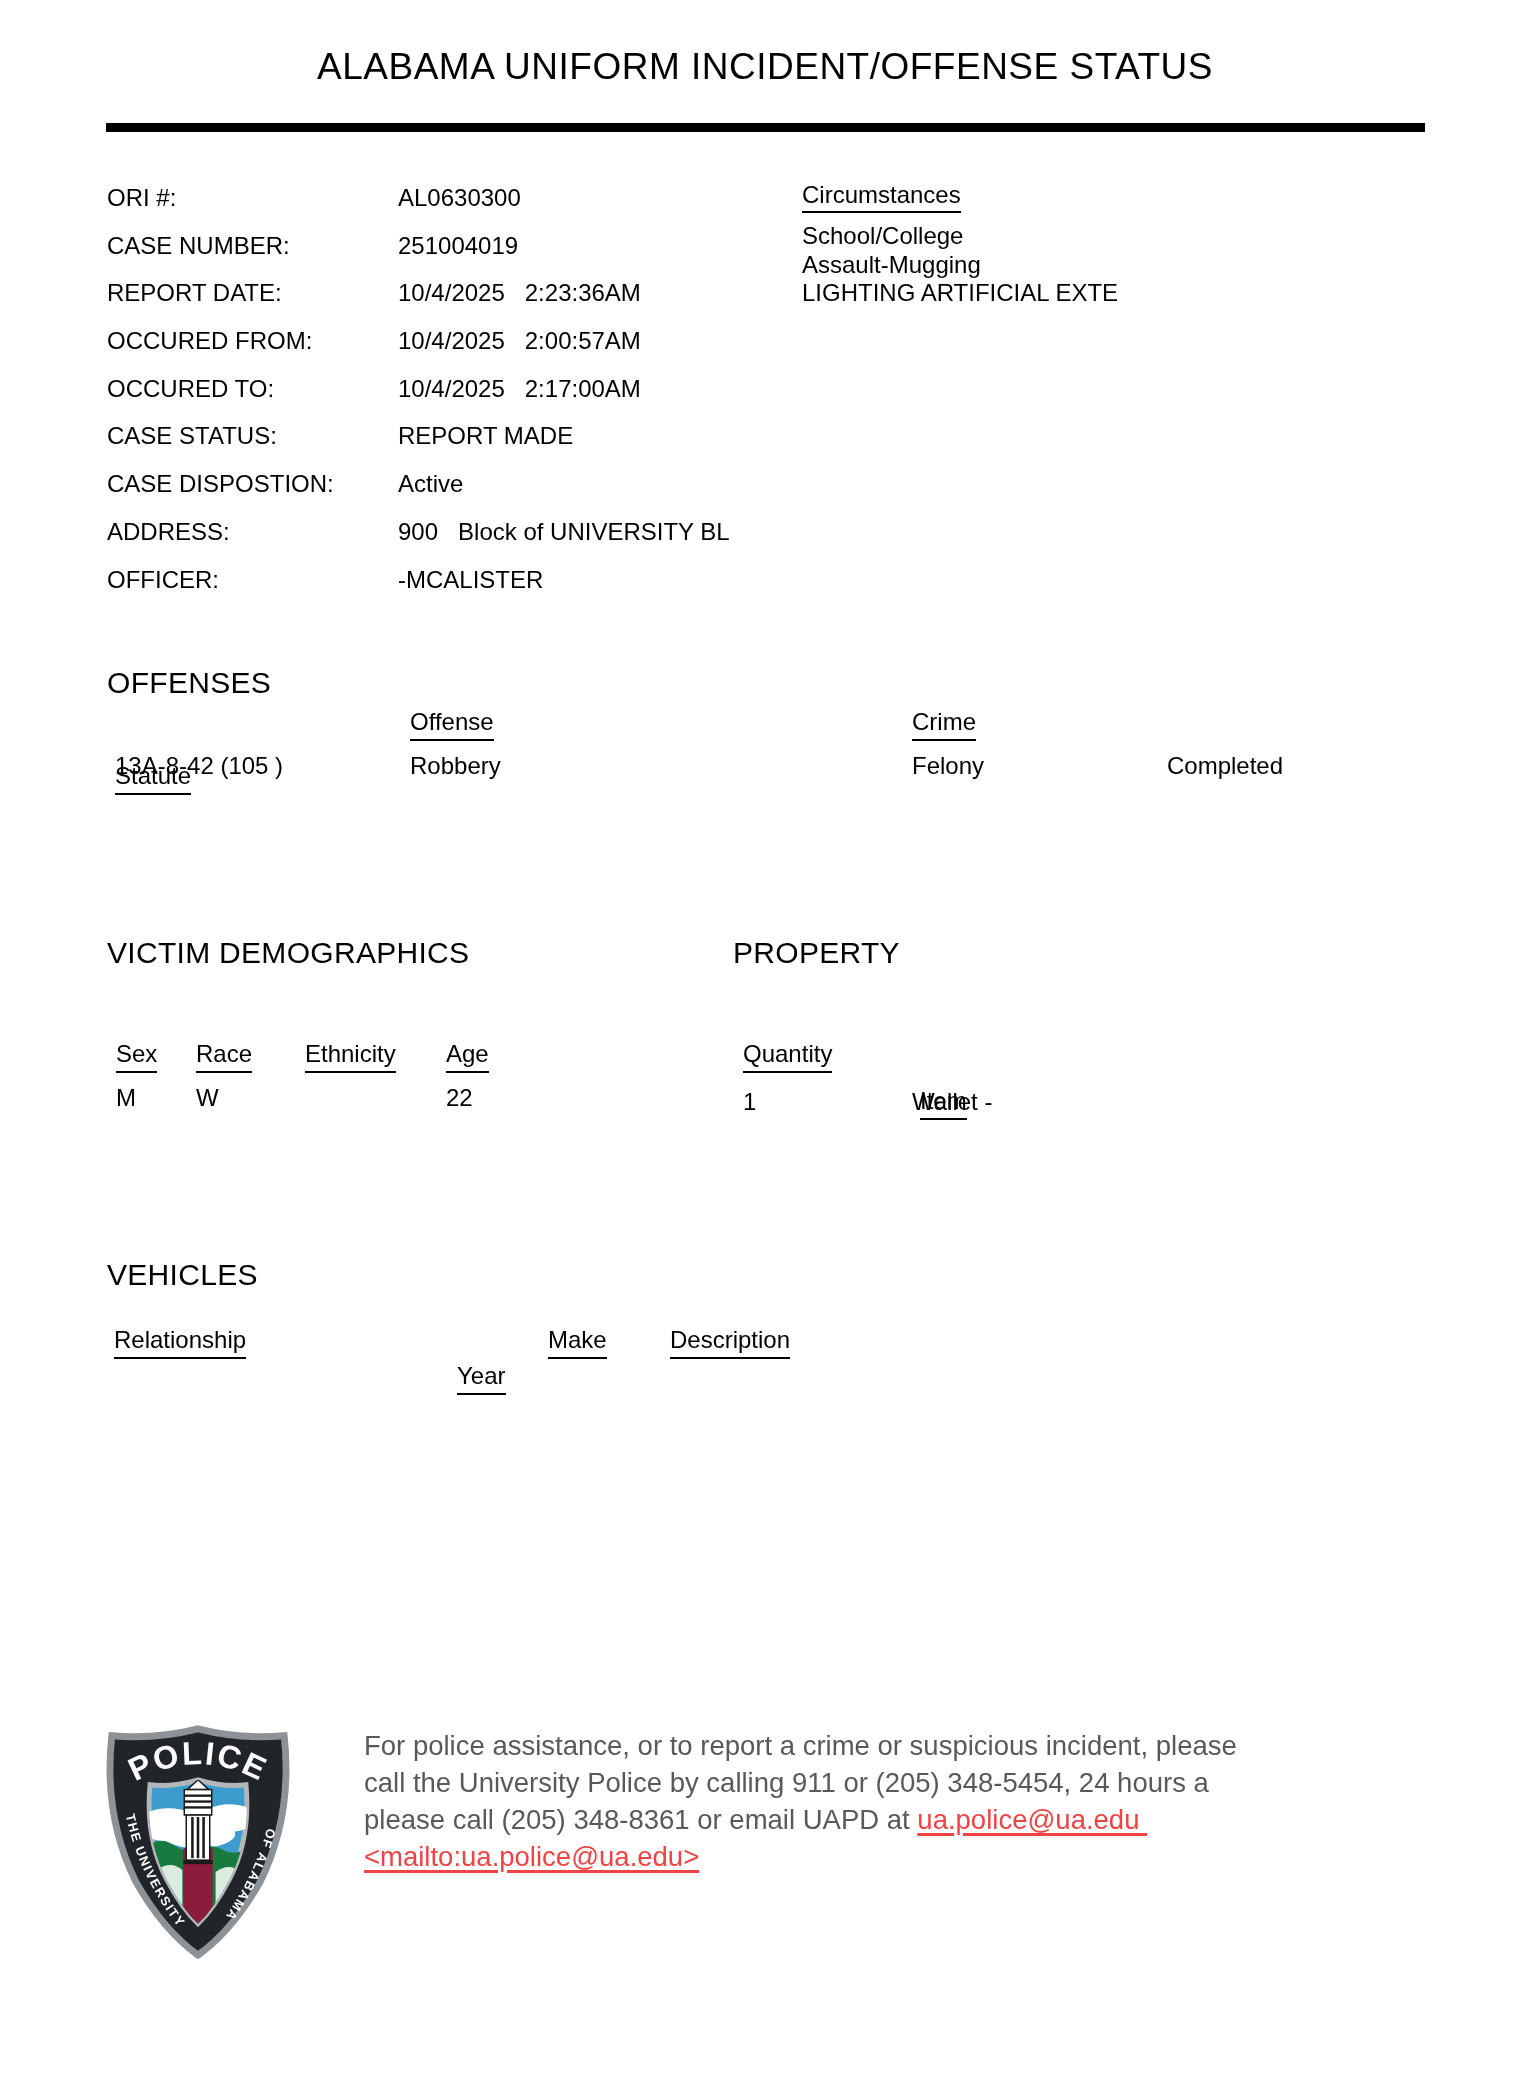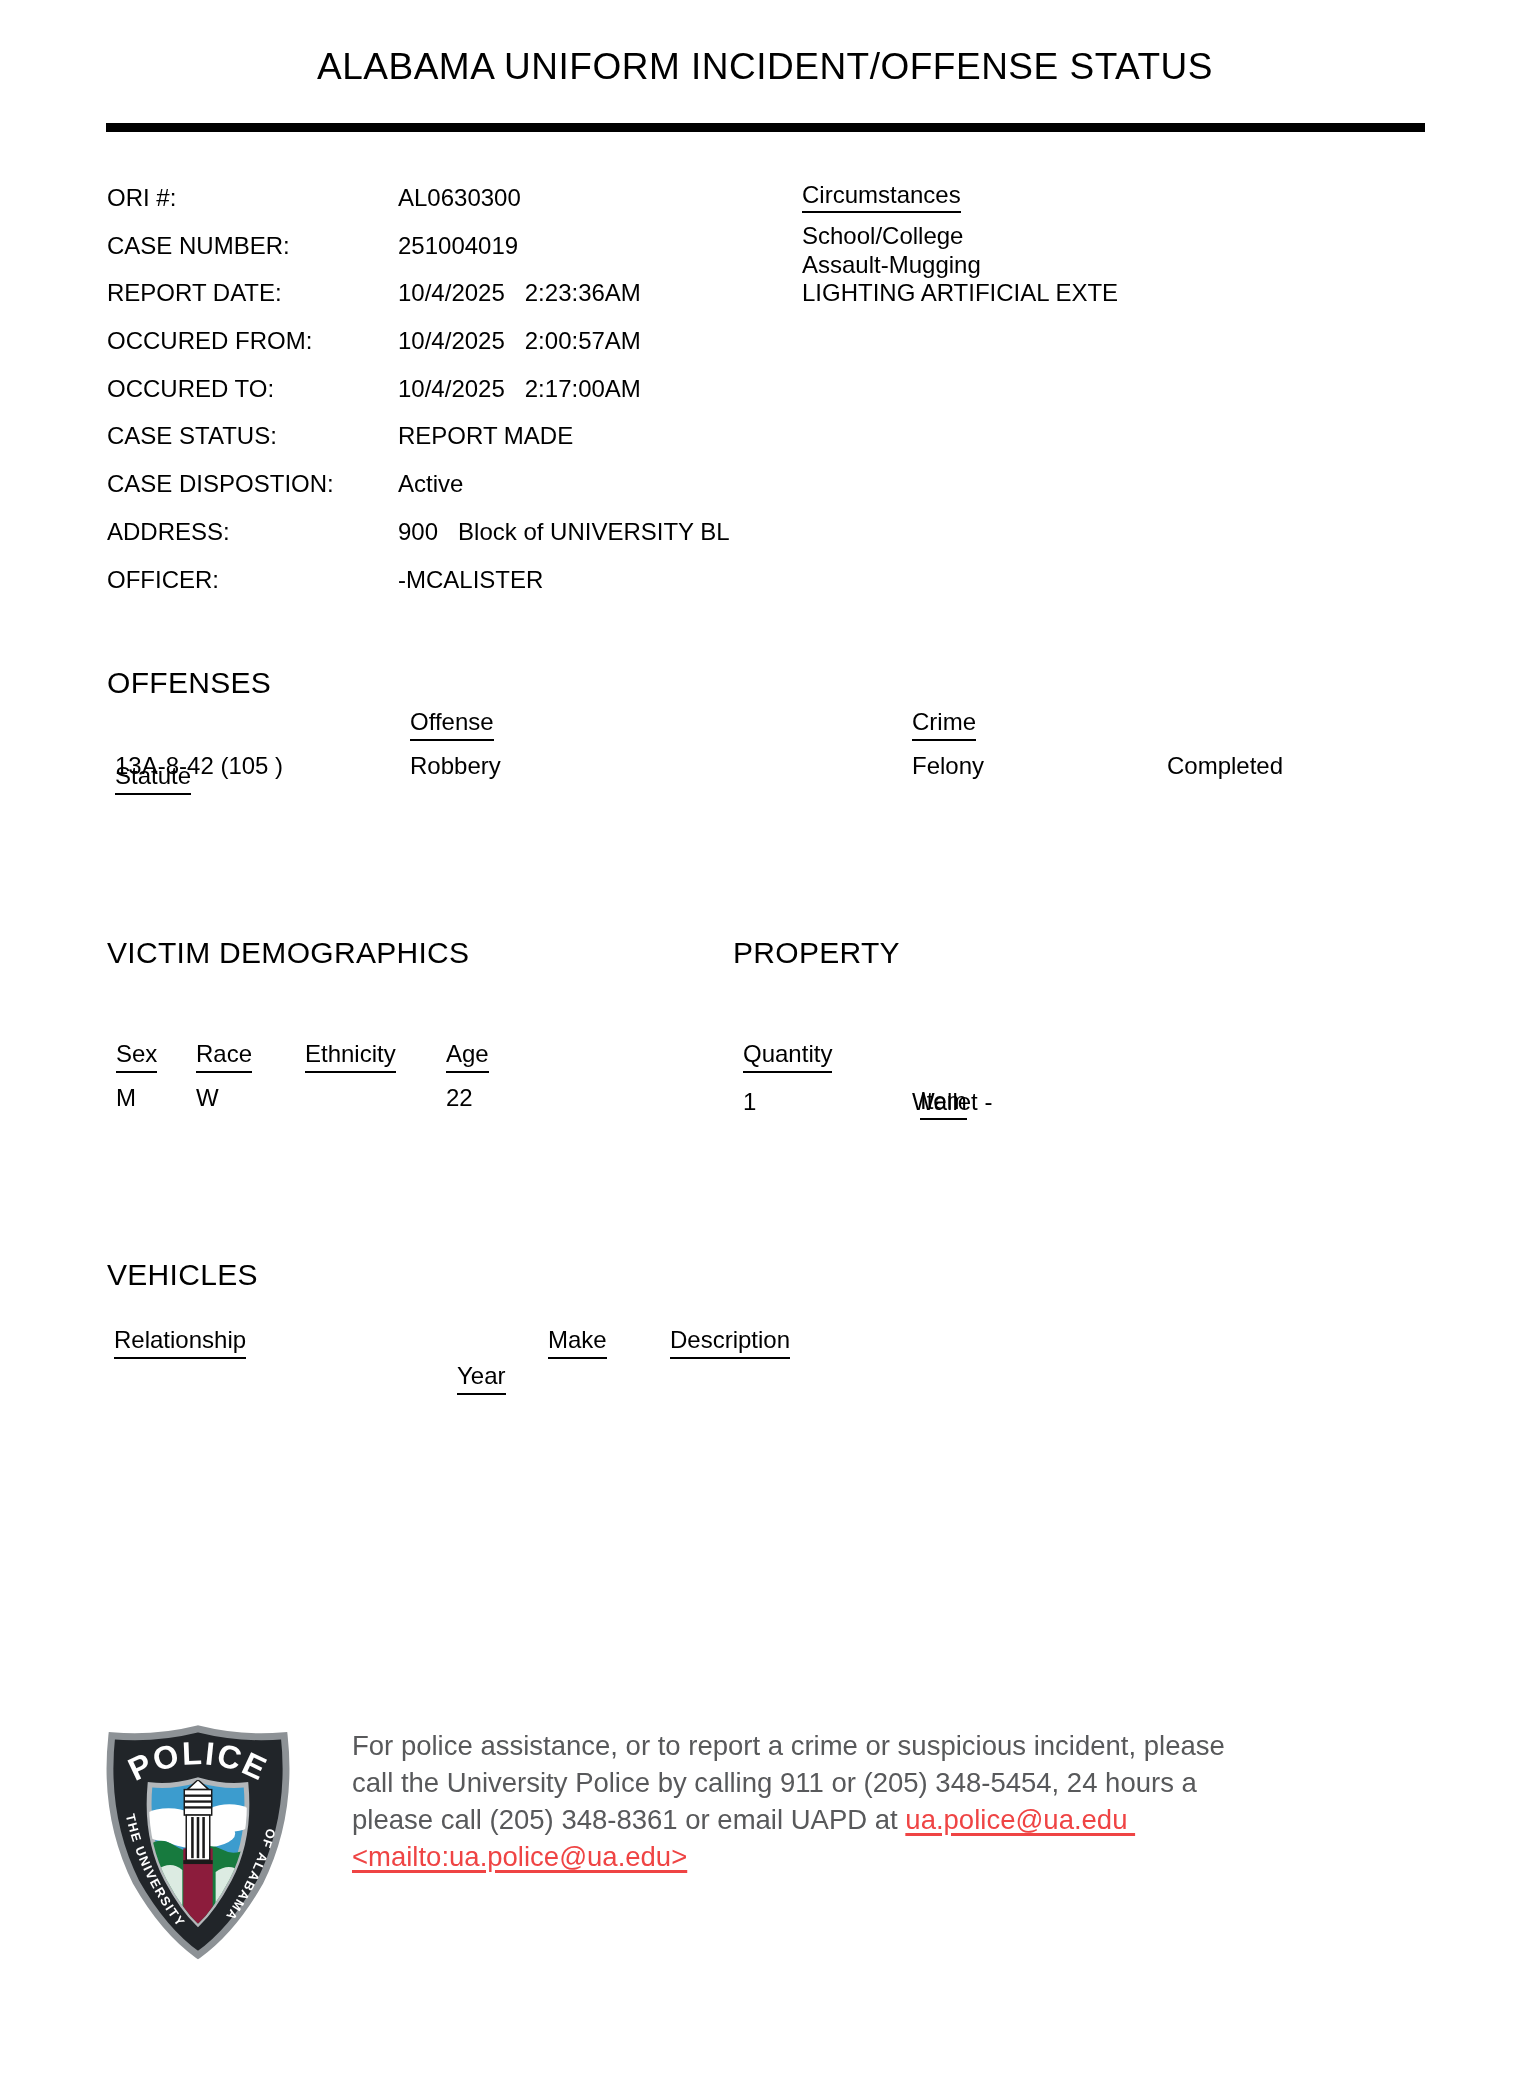--- a/index.html
+++ b/index.html
@@ -25,21 +25,21 @@
   .circ-clip { width:322px; overflow:hidden; }
 
   .sect-head { position:absolute; font-size:30px; font-weight:400; letter-spacing:0.3px; }
   .colhead { position:absolute; font-size:24px; }
   .colhead > span { display:inline-block; border-bottom:2px solid #000; padding-bottom:3px; }
   .cell { position:absolute; font-size:24px; white-space:pre; }
 
   .badge { position:absolute; left:100px; top:1723px; }
 
   .footer-text {
-    position:absolute; left:352px; top:1727px; width:965px;
+    position:absolute; left:364px; top:1727px; width:965px;
     font-size:27.5px; line-height:37px; color:#58595b;
   }
   .fline { white-space:pre; }
   .flink {
     color:#ef4444; text-decoration:underline;
     text-decoration-thickness:2.5px; text-underline-offset:4px;
   }
 </style>
 </head>
 <body>

